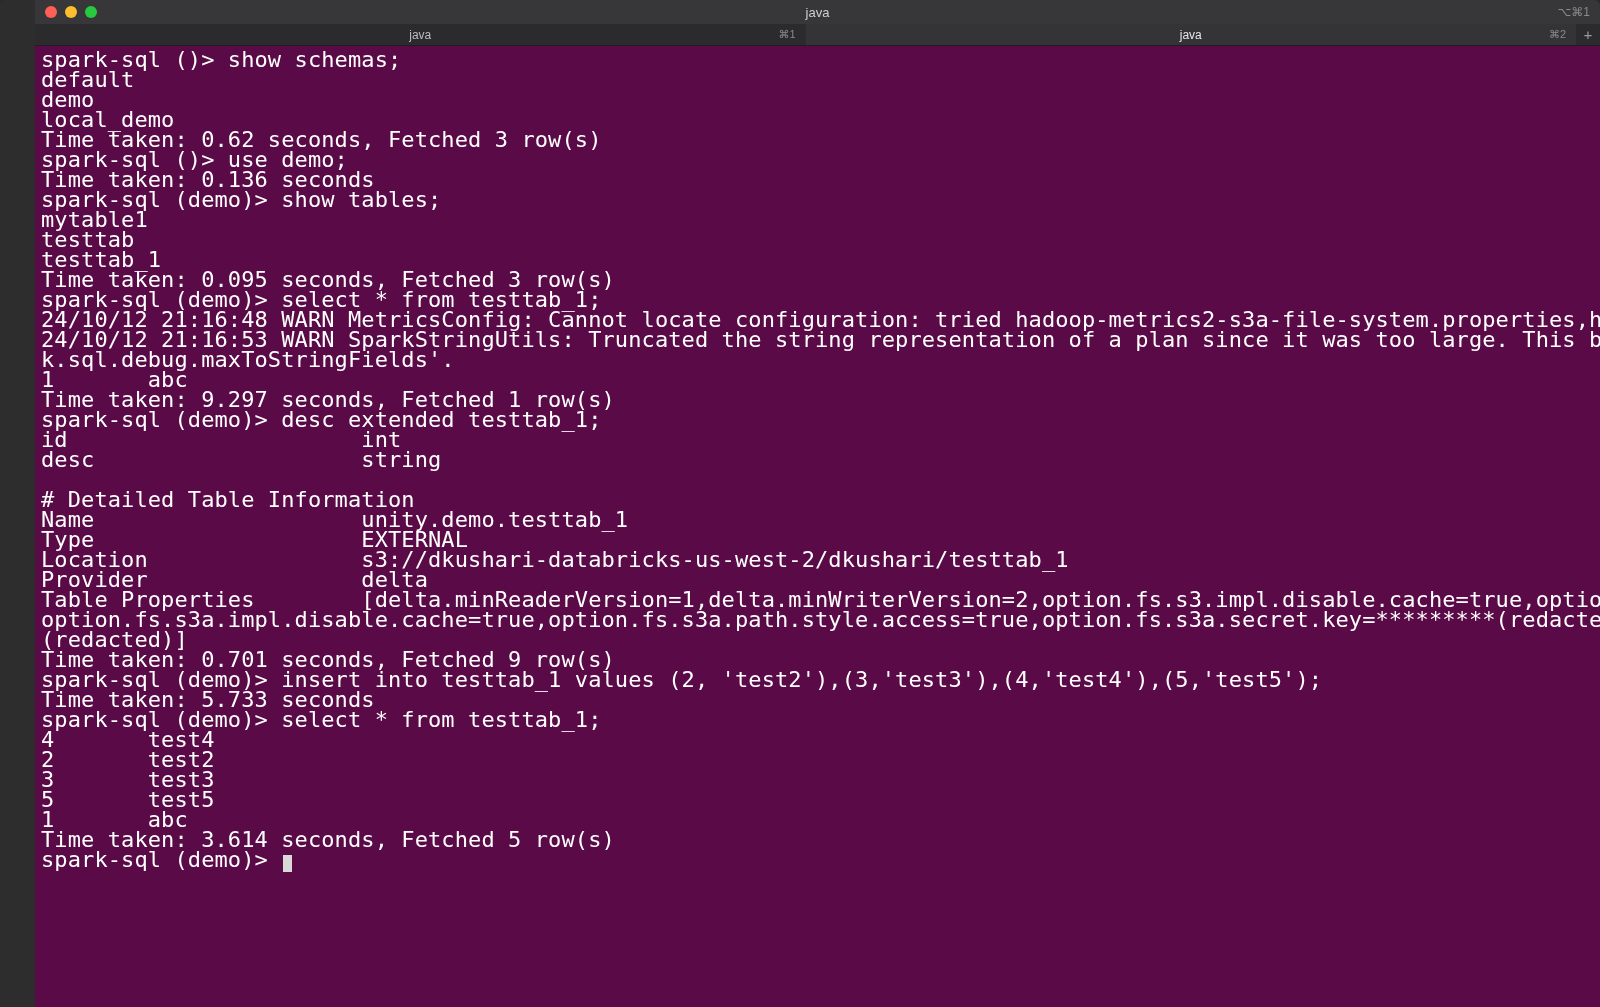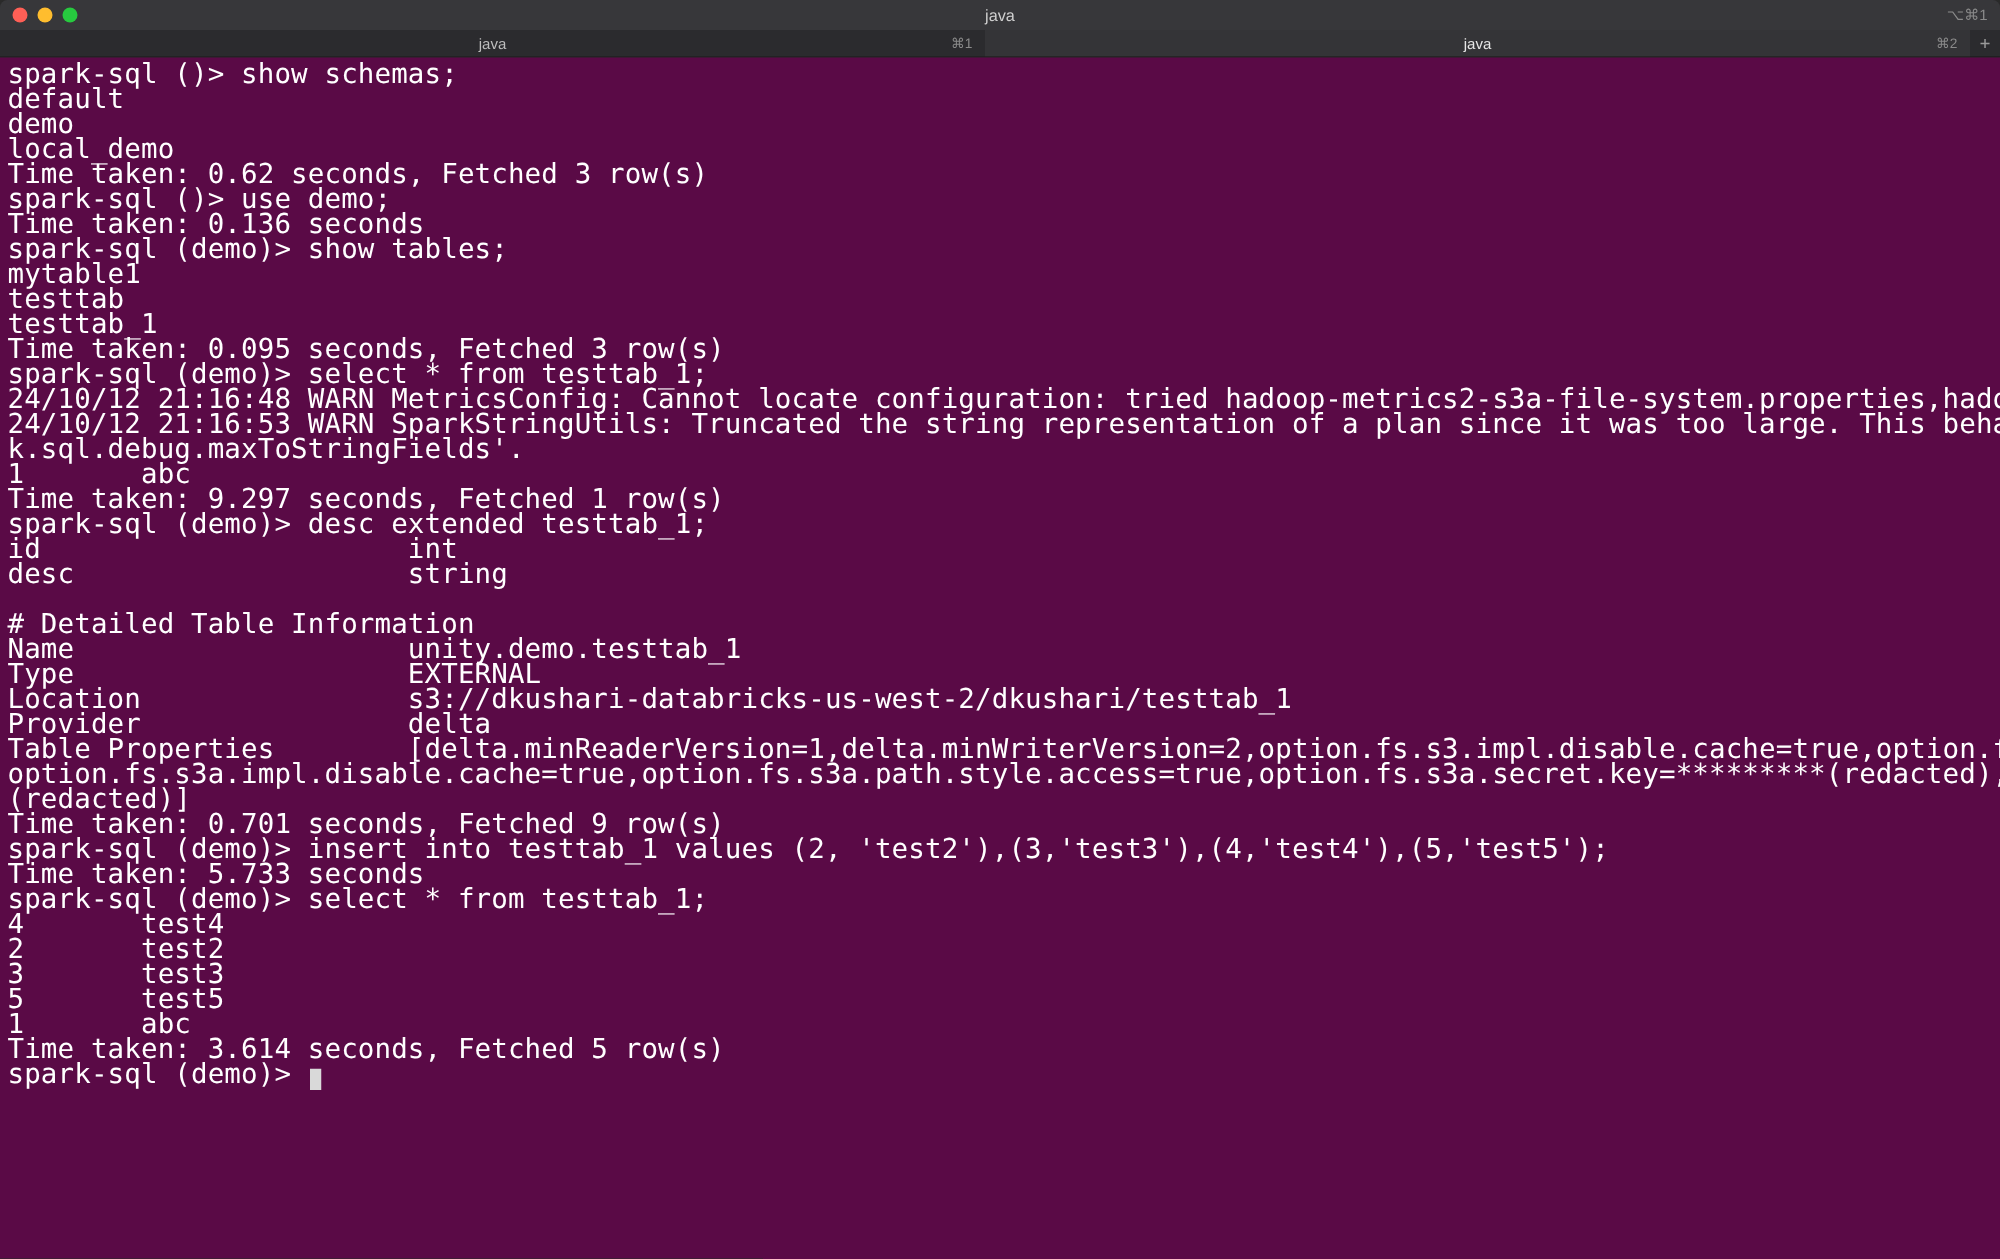--- a/index.html
+++ b/index.html
@@ -11,20 +11,21 @@
     background: #2a2a2a;
   }
   .window {
     width: 100%;
     height: 100%;
     display: flex;
     flex-direction: column;
     background: #2d2d2d;
     border-radius: 6px 6px 0 0;
     overflow: hidden;
+    padding-left: 35px;
   }
   .titlebar {
     height: 24px;
     background: #37373a;
     display: flex;
     align-items: center;
     padding: 0 10px;
     position: relative;
     flex-shrink: 0;
   }

